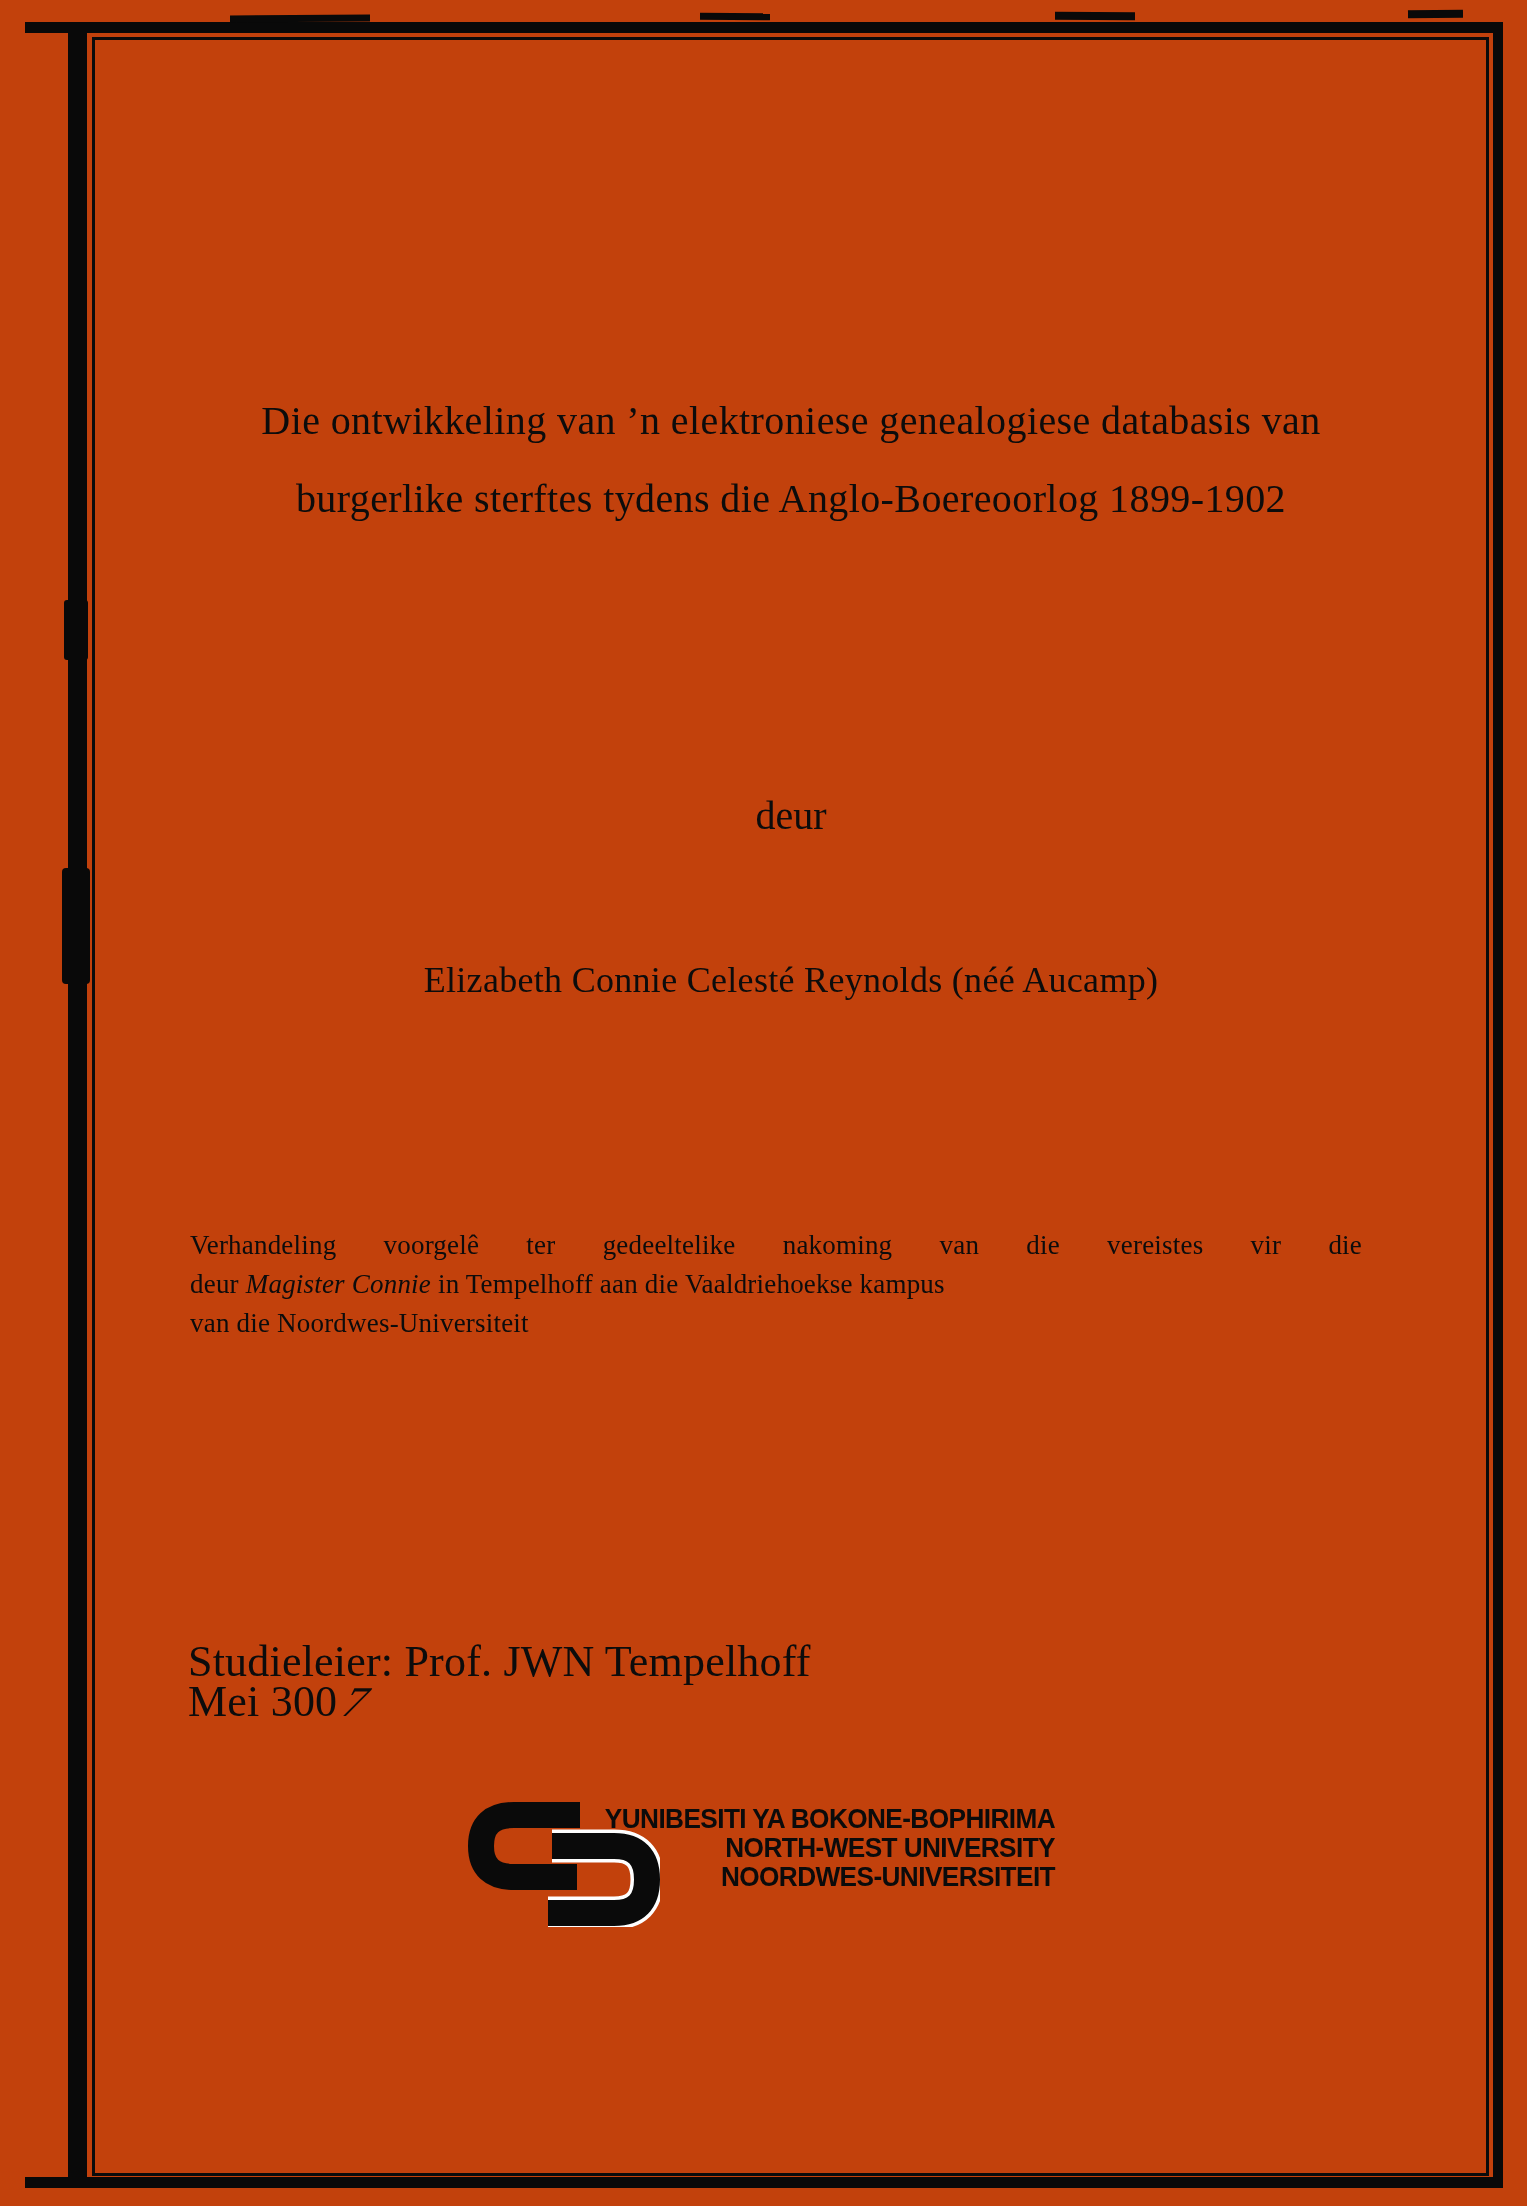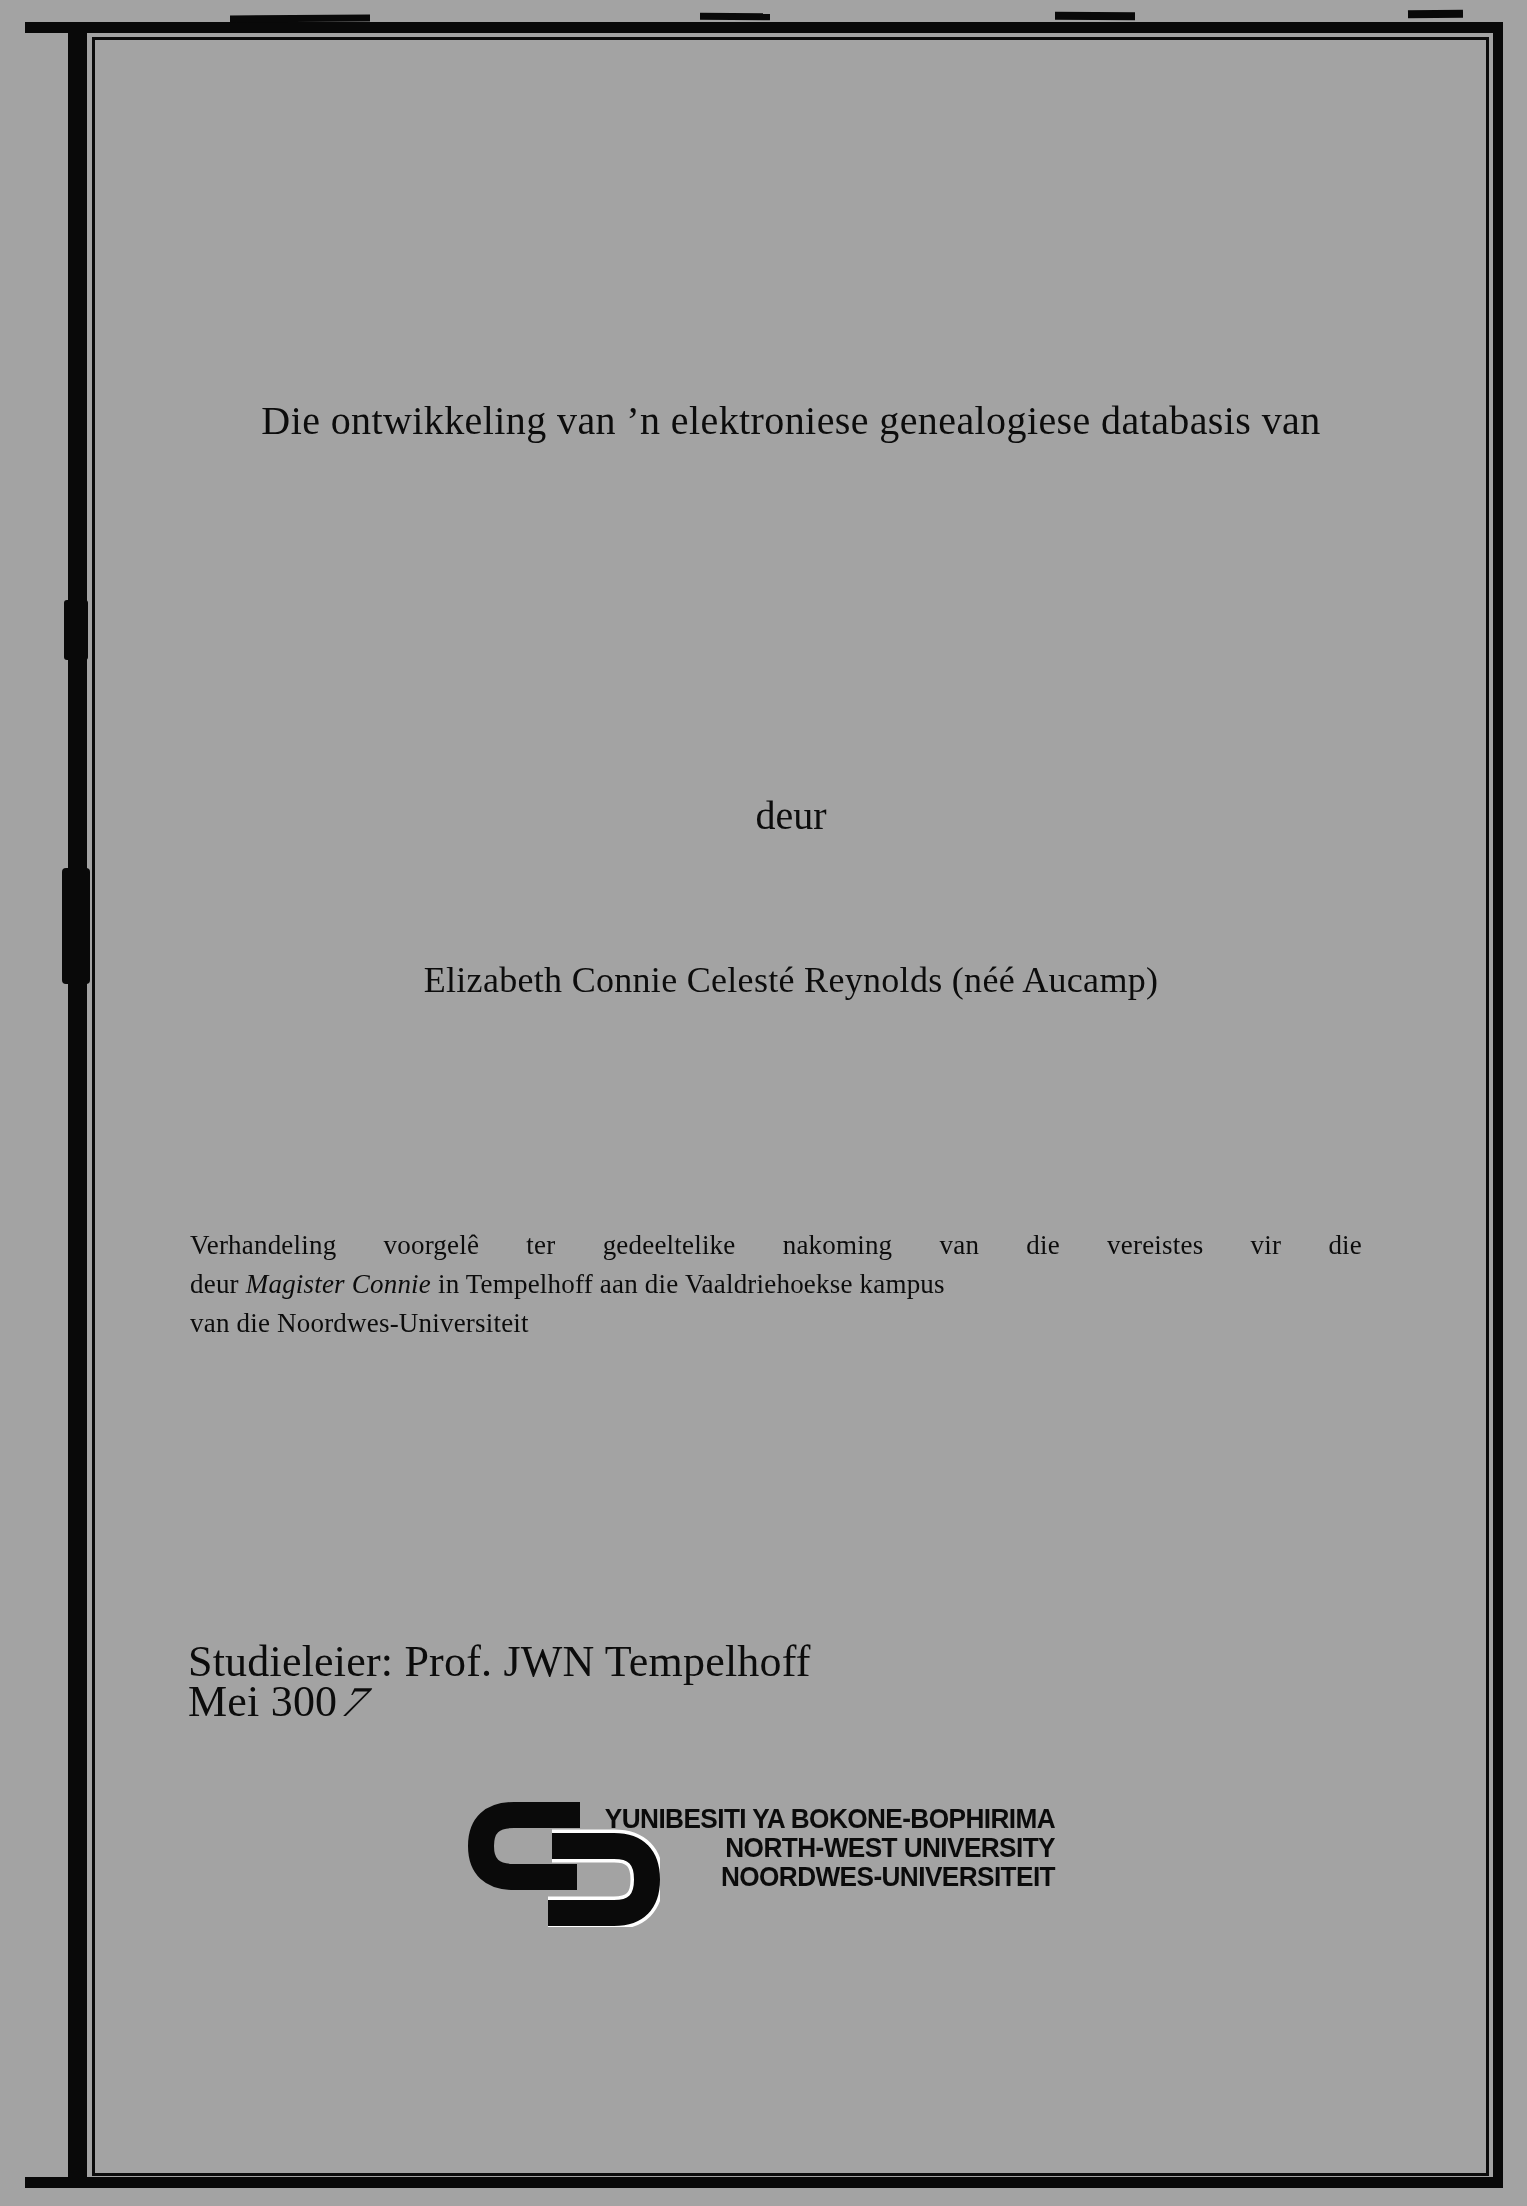--- a/index.html
+++ b/index.html
@@ -4,21 +4,21 @@
 <style>
   html, body {
     margin: 0;
     padding: 0;
     background: #e8e8e8;
   }
   .page {
     position: relative;
     width: 1527px;
     height: 2206px;
-    background: #a3a3a3;
+    background: #c2410c;
     font-family: "Liberation Serif", serif;
     color: #0c0c0c;
     overflow: hidden;
   }
 
   
   .frame-thick-top    { position:absolute; left:25px;  top:22px;   width:1477px; height:11px; background:#090909; }
   .frame-thick-left   { position:absolute; left:68px;  top:22px;   width:19px;   height:2166px; background:#090909; }
   .frame-thick-right  { position:absolute; left:1493px;top:22px;   width:10px;   height:2166px; background:#090909; }
   .frame-thick-bottom { position:absolute; left:25px;  top:2177px; width:1478px; height:11px; background:#090909; }
@@ -94,20 +94,21 @@
 
   <div class="streak s1"></div>
   <div class="streak s2"></div>
   <div class="streak s3"></div>
   <div class="streak s4"></div>
   <div class="blob-left"></div>
   <div class="blob-left2"></div>
 
   <div class="title-block">
     <div>Die ontwikkeling van ’n elektroniese genealogiese databasis van</div>
+    <div>burgerlike sterftes tydens die Anglo-Boereoorlog 1899-1902</div>
   </div>
 
   <div class="byline">deur</div>
 
   <div class="author">Elizabeth Connie Celesté Reynolds (néé Aucamp)</div>
 
   <div class="statement">
     <div class="line-justified">Verhandeling voorgelê ter gedeeltelike nakoming van die vereistes vir die</div>
     <div><span>deur </span><span class="em">Magister Connie</span><span> in Tempelhoff aan die Vaaldriehoekse kampus</span></div>
     <div>van die Noordwes-Universiteit</div>

